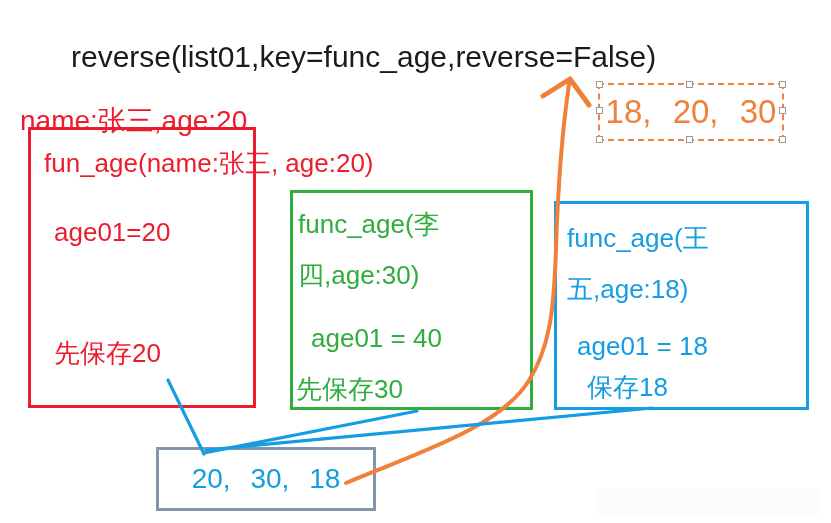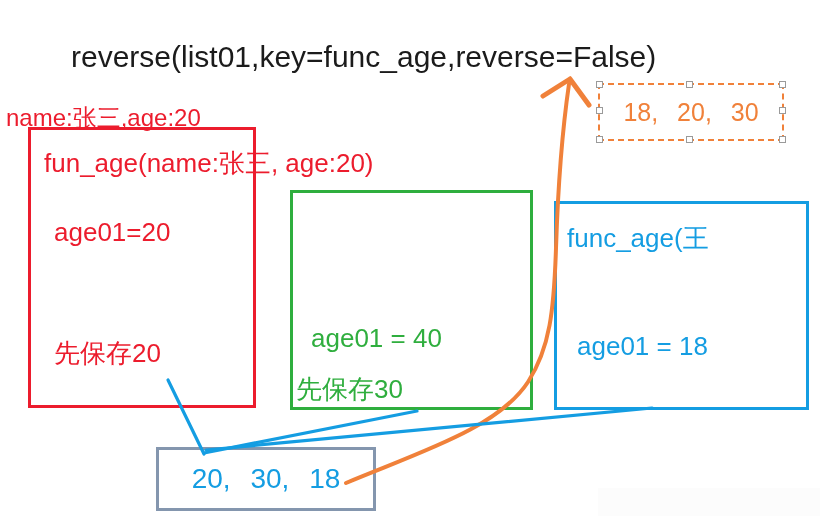--- a/index.html
+++ b/index.html
@@ -6,41 +6,41 @@
     --red:#ec1c2d; --green:#2fae3e; --blue:#149de2; --orange:#f0813a;
     --slate:#8496ae; --ink:#1b1b1b; --faint:#fcfcfc;
   }
   html,body{margin:0;padding:0;background:#ffffff;}
   #canvas{
     position:relative; width:831px; height:523px; background:#ffffff;
     font-family:"Liberation Sans", sans-serif; overflow:hidden;
   }
   .abs{position:absolute; white-space:nowrap;}
   .title{left:71px; top:40px; font-size:30px; color:var(--ink); letter-spacing:0px;}
-  .name-label{left:6px; top:102px; font-size:24px; color:var(--red);}
+  .name-label{left:20px; top:102px; font-size:28px; color:var(--red);}
 
   
   .frame{position:absolute; border-style:solid; background:transparent;}
   .frame.red{left:28px; top:127px; width:222px; height:275px; border:3px solid var(--red);}
   .frame.green{left:290px; top:190px; width:237px; height:214px; border:3px solid var(--green);}
   .frame.blue{left:554px; top:201px; width:249px; height:203px; border:3px solid var(--blue);}
 
   .red-text{color:var(--red); font-size:26px;}
   .green-text{color:var(--green); font-size:26px;}
   .blue-text{color:var(--blue); font-size:26px;}
 
   .call-wrap{position:absolute; white-space:normal;}
   .call-line{display:block; line-height:51px; white-space:nowrap;}
 
   
   .result-box{
     position:absolute; left:598px; top:83px; width:182px; height:54px;
     border:2px dashed var(--orange); display:flex; align-items:center; justify-content:center;
   }
-  .result-box .val{color:var(--orange); font-size:25px; word-spacing:12px;}
+  .result-box .val{color:var(--orange); font-size:33px; word-spacing:12px;}
   .handle{
     position:absolute; width:7px; height:7px; background:#ffffff;
     border:1px solid #9a9a9a; box-sizing:border-box;
   }
 
   
   .key-box{
     position:absolute; left:124px; top:447px; width:214px; height:58px;
     border:3px solid var(--slate); display:flex; align-items:center; justify-content:center;margin-left:32px;
   }
@@ -61,28 +61,34 @@
   <div class="abs title">reverse(list01,key=func_age,reverse=False)</div>
 
   <div class="abs name-label">name:张三,age:20</div>
 
   <div class="frame red"></div>
   <div class="abs red-text" style="left:44px; top:146px;">fun_age(name:张三, age:20)</div>
   <div class="abs red-text" style="left:54px; top:217px;">age01=20</div>
   <div class="abs red-text" style="left:54px; top:336px;">先保存20</div>
 
   <div class="frame green"></div>
+  <div class="call-wrap green-text" style="left:298px; top:199px;">
+    <span class="call-line">func_age(李</span>
+    <span class="call-line">四,age:30)</span>
+  </div>
   <div class="abs green-text" style="left:311px; top:323px;">age01 = 40</div>
   <div class="abs green-text" style="left:296px; top:372px;">先保存30</div>
 
   <div class="frame blue"></div>
   <div class="call-wrap blue-text" style="left:567px; top:213px;">
     <span class="call-line">func_age(王</span>
+    <span class="call-line">五,age:18)</span>
   </div>
   <div class="abs blue-text" style="left:577px; top:331px;">age01 = 18</div>
+  <div class="abs blue-text" style="left:587px; top:370px;">保存18</div>
 
   <div class="result-box">
     <span class="val">18, 20, 30</span>
     <span class="handle" style="left:-4px; top:-4px;"></span>
     <span class="handle" style="left:86px; top:-4px;"></span>
     <span class="handle" style="right:-4px; top:-4px;"></span>
     <span class="handle" style="left:-4px; top:22px;"></span>
     <span class="handle" style="right:-4px; top:22px;"></span>
     <span class="handle" style="left:-4px; bottom:-4px;"></span>
     <span class="handle" style="left:86px; bottom:-4px;"></span>

